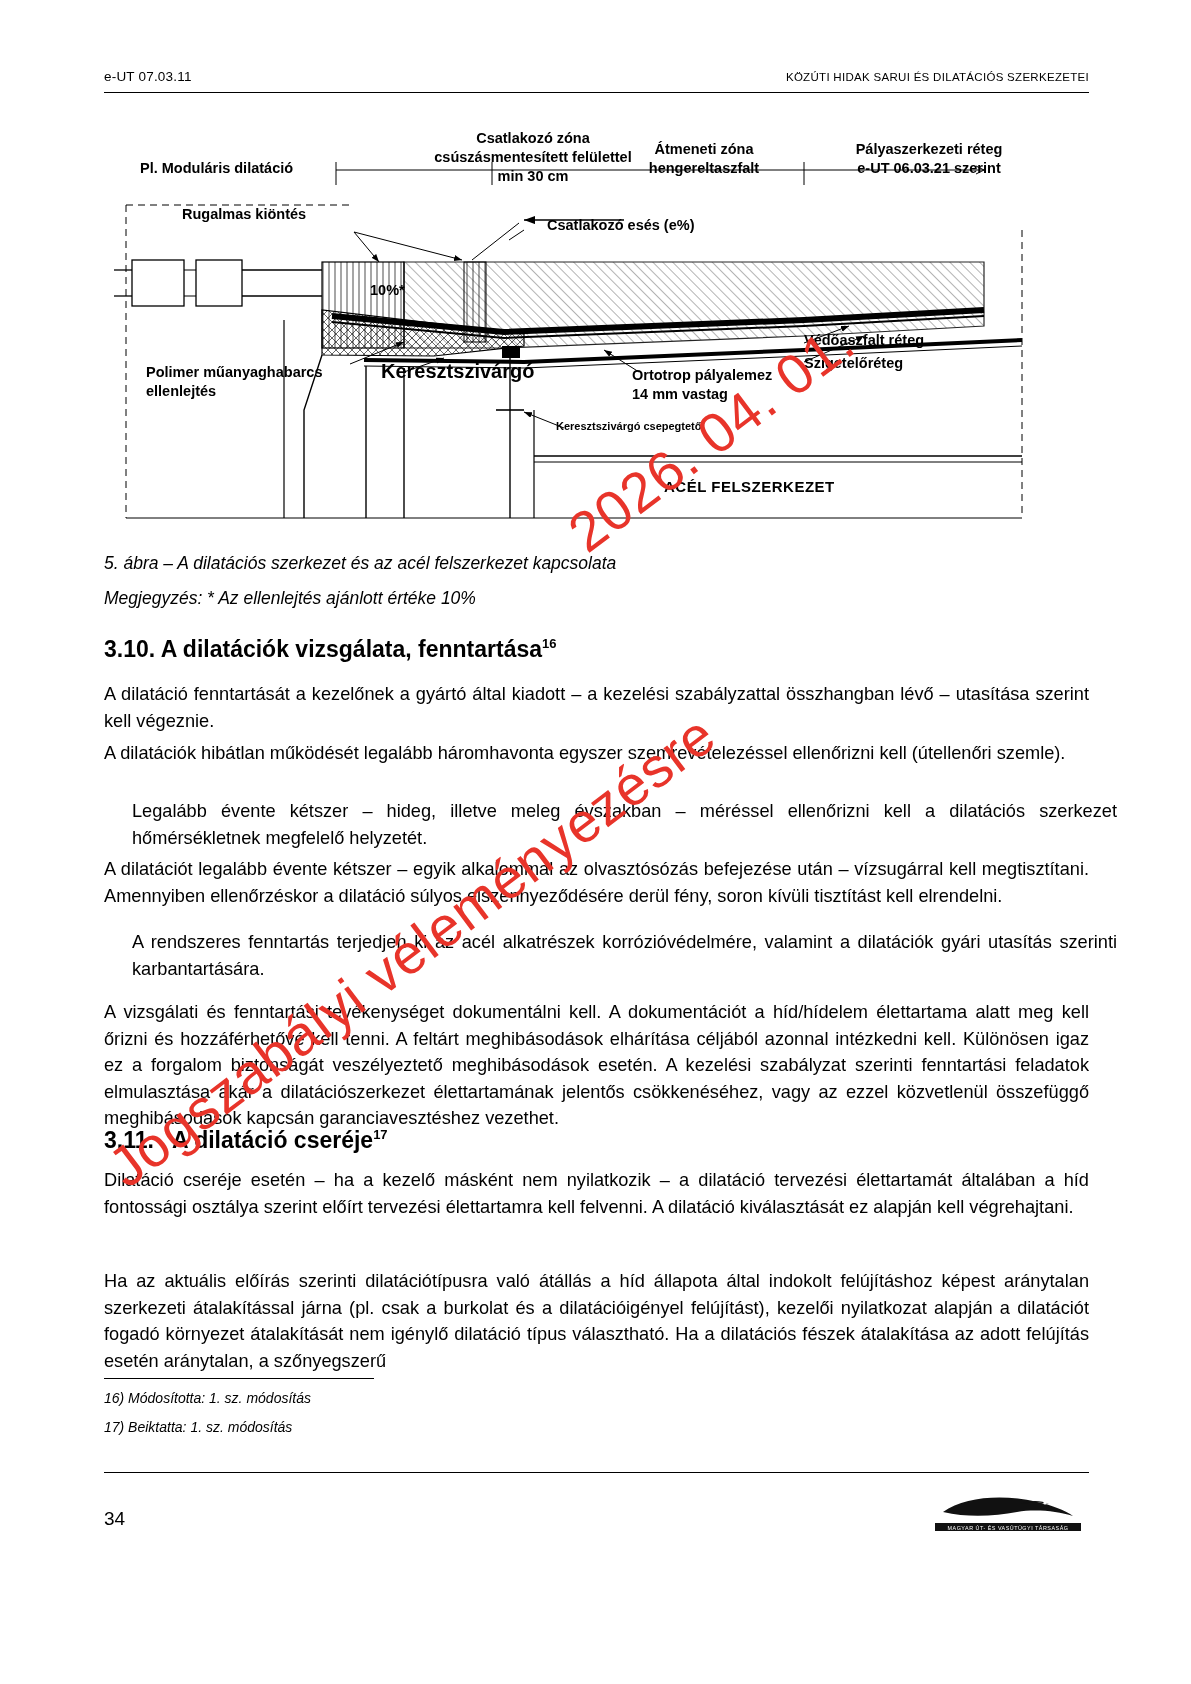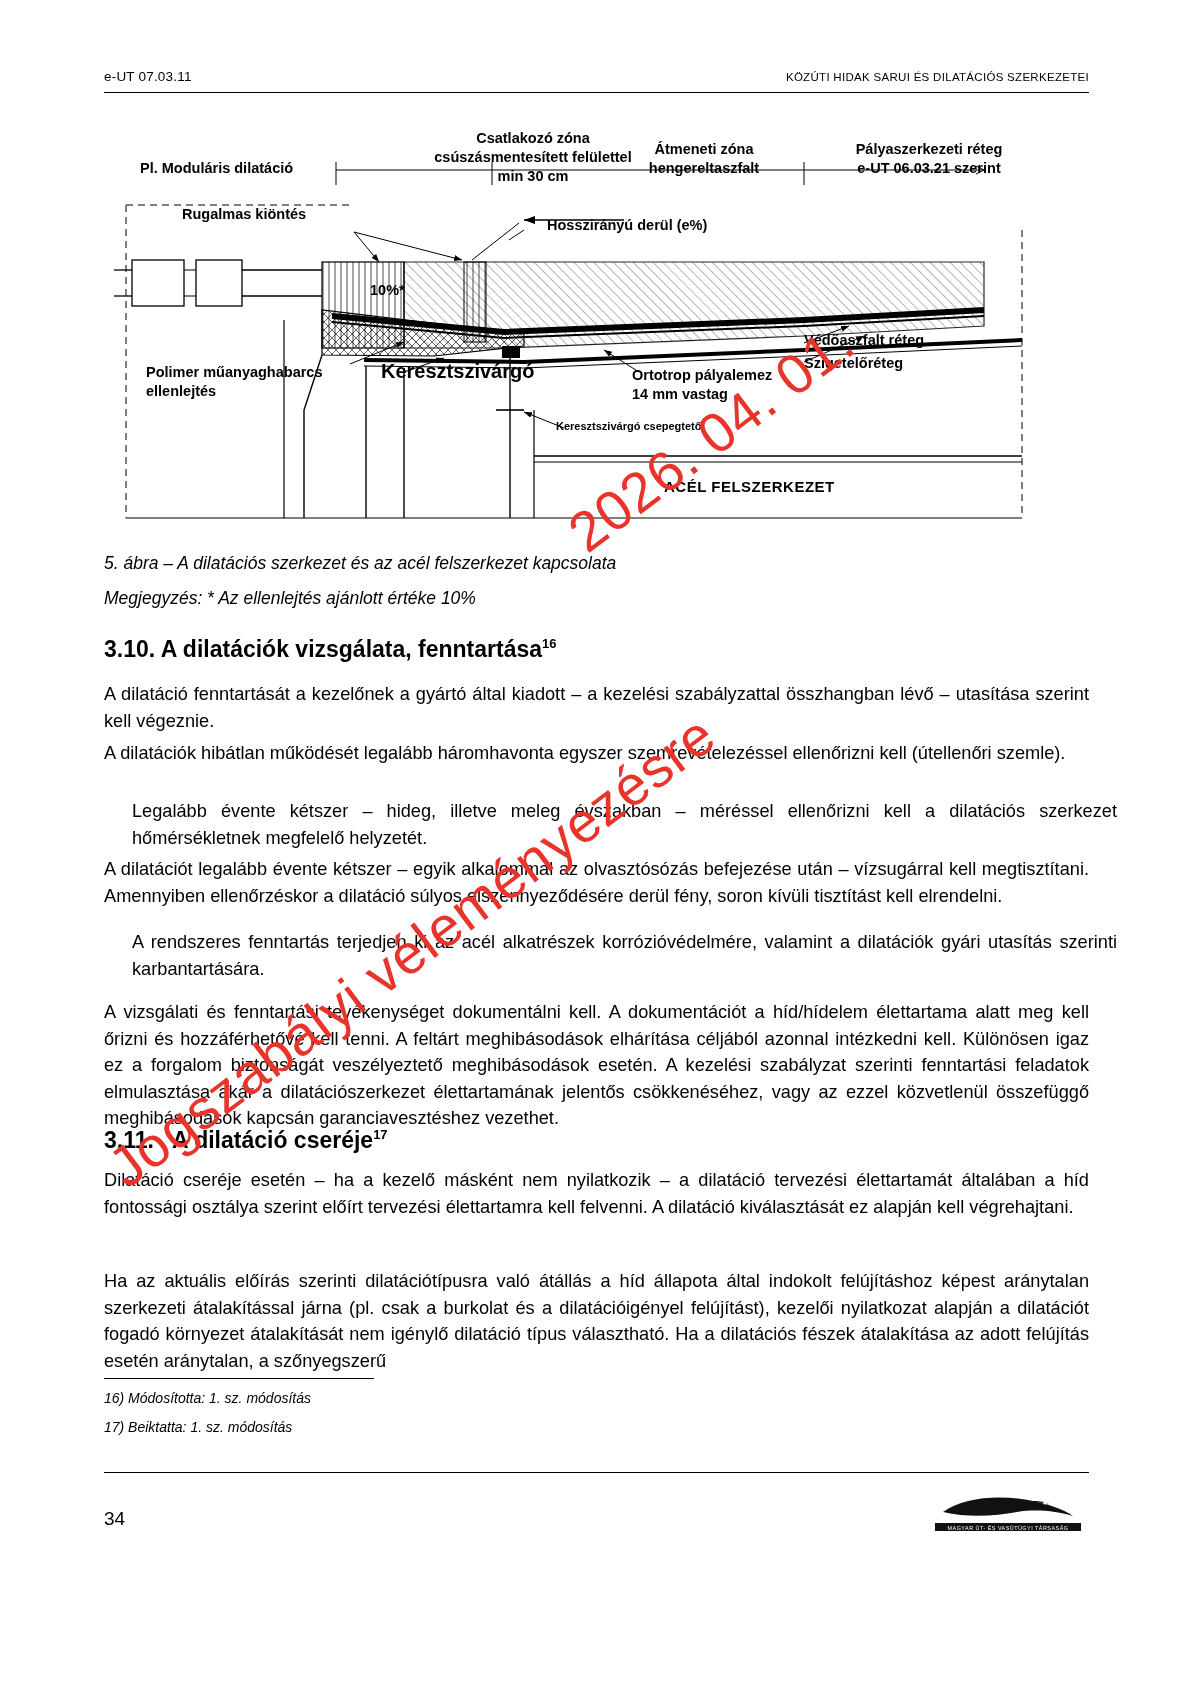--- a/index.html
+++ b/index.html
@@ -271,21 +271,21 @@
     <div style="position:absolute;left:490px;top:30px;width:220px;text-align:center;font-size:14.5px;font-weight:bold;line-height:19px;">
       <span>Átmeneti zóna</span><br>
       <span>hengereltaszfalt</span>
     </div>
     <div style="position:absolute;left:700px;top:30px;width:250px;text-align:center;font-size:14.5px;font-weight:bold;line-height:19px;">
       <span>Pályaszerkezeti réteg</span><br>
       <span>e-UT 06.03.21 szerint</span>
     </div>
     <div style="position:absolute;left:36px;top:50px;font-size:14.5px;font-weight:bold;">Pl. Moduláris dilatáció</div>
     <div style="position:absolute;left:78px;top:96px;font-size:14.5px;font-weight:bold;">Rugalmas kiöntés</div>
-    <div style="position:absolute;left:443px;top:107px;font-size:14.5px;font-weight:bold;">Hosszirányú derül (e%)</div>
+    <div style="position:absolute;left:443px;top:107px;font-size:14.5px;font-weight:bold;">Csatlakozó esés (e%)</div>
     <div style="position:absolute;left:266px;top:172px;font-size:14.5px;font-weight:bold;">10%*</div>
     <div style="position:absolute;left:42px;top:253px;font-size:14.5px;font-weight:bold;line-height:19px;">
       <span>Polimer műanyaghabarcs</span><br>
       <span>ellenlejtés</span>
     </div>
     <div style="position:absolute;left:277px;top:250px;font-size:20px;font-weight:bold;">Keresztszivárgó</div>
     <div style="position:absolute;left:528px;top:256px;font-size:14.5px;font-weight:bold;line-height:19px;">
       <span>Ortotrop pályalemez</span><br>
       <span>14 mm vastag</span>
     </div>

